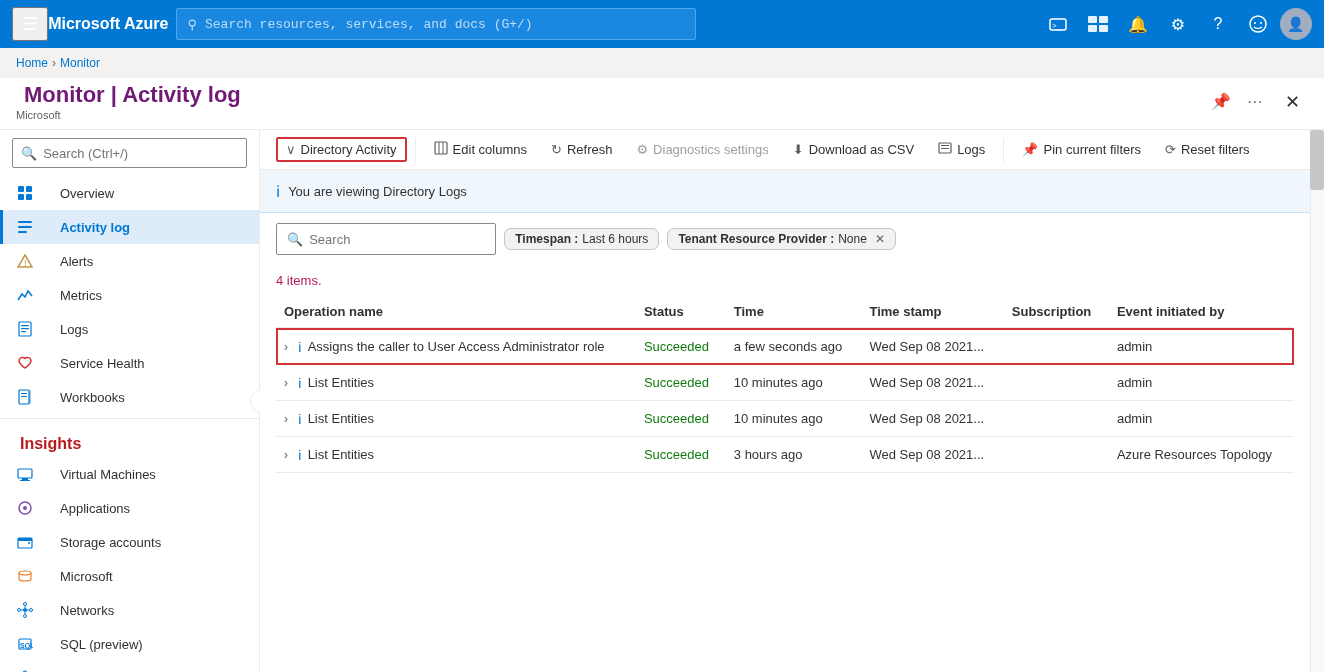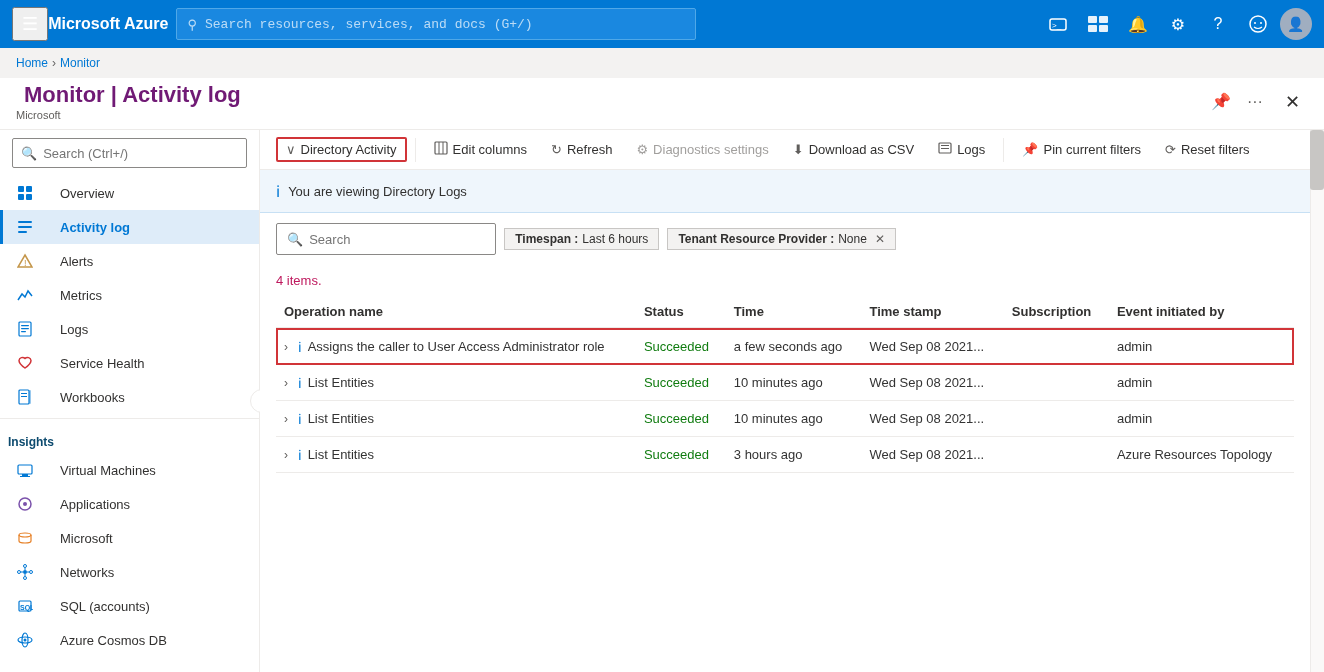--- a/index.html
+++ b/index.html
@@ -62,21 +62,21 @@
     .sidebar-search-box input { border: none; outline: none; font-size: 13px; width: 100%; color: #323130; }
     .sidebar-collapse { background: none; border: none; cursor: pointer; color: #605e5c; font-size: 14px; padding: 4px; }
 
     .sidebar-nav { flex: 1; }
     .nav-item {
       display: flex; align-items: center; gap: 26px; padding: 8px 16px;
       cursor: pointer; color: #323130; text-decoration: none; font-size: 13px;
     }
     .nav-item.active { background: #deecf9; color: #0078d4; font-weight: 600; border-left: 3px solid #0078d4; padding-left: 13px; }
     .nav-icon-wrap { width: 18px; height: 18px; display: flex; align-items: center; justify-content: center; flex-shrink: 0; }
-    .section-label { padding: 12px 16px 4px 8px; font-size: 12px; font-weight: 700; color: #0c4a6e; }
+    .section-label { padding: 12px 16px 4px 20px; font-size: 16px; font-weight: 700; color: #b91c1c; }
     .section-divider { border: none; border-top: 1px solid #edebe9; margin: 4px 0; }
 
     
     .content { flex: 1; display: flex; flex-direction: column; overflow: hidden; position: relative; }
 
     
     .toolbar {
       display: flex; align-items: center; padding: 6px 16px; gap: 4px;
       border-bottom: 1px solid #edebe9; background: white; flex-wrap: wrap;
     }
@@ -99,21 +99,21 @@
 
     
     .filter-bar { display: flex; align-items: center; gap: 8px; padding: 10px 16px; flex-wrap: wrap; }
     .search-box-main {
       display: flex; align-items: center; gap: 6px; border: 1px solid #8a8886;
       border-radius: 2px; padding: 4px 10px; height: 32px; background: white; min-width: 200px;
     }
     .search-box-main input { border: none; outline: none; font-size: 13px; color: #323130; }
     .filter-tag {
       display: flex; align-items: center; gap: 4px; padding: 3px 10px;
-      background: #f3f2f1; border: 1px solid #c8c6c4; border-radius: 0;
+      background: #f3f2f1; border: 1px solid #c8c6c4; border-radius: 7px;
       font-size: 12px; color: #323130; white-space: nowrap;
     }
     .filter-tag .tag-close { cursor: pointer; color: #605e5c; margin-left: 4px; font-size: 12px; }
 
     
     .table-area { flex: 1; overflow-y: auto; padding: 0 16px; }
     .items-count { font-size: 13px; color: #be185d; padding: 8px 0; }
     .data-table { width: 100%; border-collapse: collapse; font-size: 13px; }
     .data-table th {
       text-align: left; padding: 8px 12px 8px 8px; border-bottom: 2px solid #edebe9;
@@ -298,20 +298,30 @@
           <div class="nav-item">
             <span class="nav-icon-wrap">
               <svg width="16" height="16" viewBox="0 0 16 16" fill="none">
                   <circle cx="8" cy="8" r="6" fill="none" stroke="#7b52ab" stroke-width="1.5"></circle>
                   <circle cx="8" cy="8" r="2" fill="#7b52ab"></circle>
                 </svg>
             </span>
             <span>Applications</span>
           </div>
 
+          <div class="nav-item">
+            <span class="nav-icon-wrap">
+              <svg width="16" height="16" viewBox="0 0 16 16" fill="none">
+                  <rect x="1" y="4" width="14" height="10" rx="1" fill="none" stroke="#0078d4" stroke-width="1.2"></rect>
+                  <rect x="1" y="4" width="14" height="3" rx="1" fill="#0078d4"></rect>
+                  <circle cx="12" cy="9" r="1" fill="#0078d4"></circle>
+                </svg>
+            </span>
+            <span>Storage accounts</span>
+          </div>
 
           <div class="nav-item">
             <span class="nav-icon-wrap">
               <svg width="16" height="16" viewBox="0 0 16 16" fill="none">
                   <ellipse cx="8" cy="5" rx="6" ry="2" fill="none" stroke="#e67e22" stroke-width="1.2"></ellipse>
                   <path d="M2 5 L2 11 Q2 13 8 13 Q14 13 14 11 L14 5" fill="none" stroke="#e67e22" stroke-width="1.2"></path>
                 </svg>
             </span>
             <span>Microsoft</span>
           </div>
@@ -333,21 +343,21 @@
             <span>Networks</span>
           </div>
 
           <div class="nav-item">
             <span class="nav-icon-wrap">
               <svg width="16" height="16" viewBox="0 0 16 16" fill="none">
                   <rect x="2" y="3" width="12" height="10" rx="1" fill="none" stroke="#0078d4" stroke-width="1.2"></rect>
                   <text x="3" y="12" font-size="7" fill="#0078d4" font-weight="bold">SQL</text>
                 </svg>
             </span>
-            <span>SQL (accounts)</span>
+            <span>SQL (preview)</span>
           </div>
 
           <div class="nav-item">
             <span class="nav-icon-wrap">
               <svg width="16" height="16" viewBox="0 0 16 16" fill="none">
                   <ellipse cx="8" cy="8" rx="7" ry="3" fill="none" stroke="#0078d4" stroke-width="1.2"></ellipse>
                   <ellipse cx="8" cy="8" rx="3" ry="7" fill="none" stroke="#0078d4" stroke-width="1.2"></ellipse>
                   <circle cx="8" cy="8" r="1.5" fill="#0078d4"></circle>
                 </svg>
             </span>

